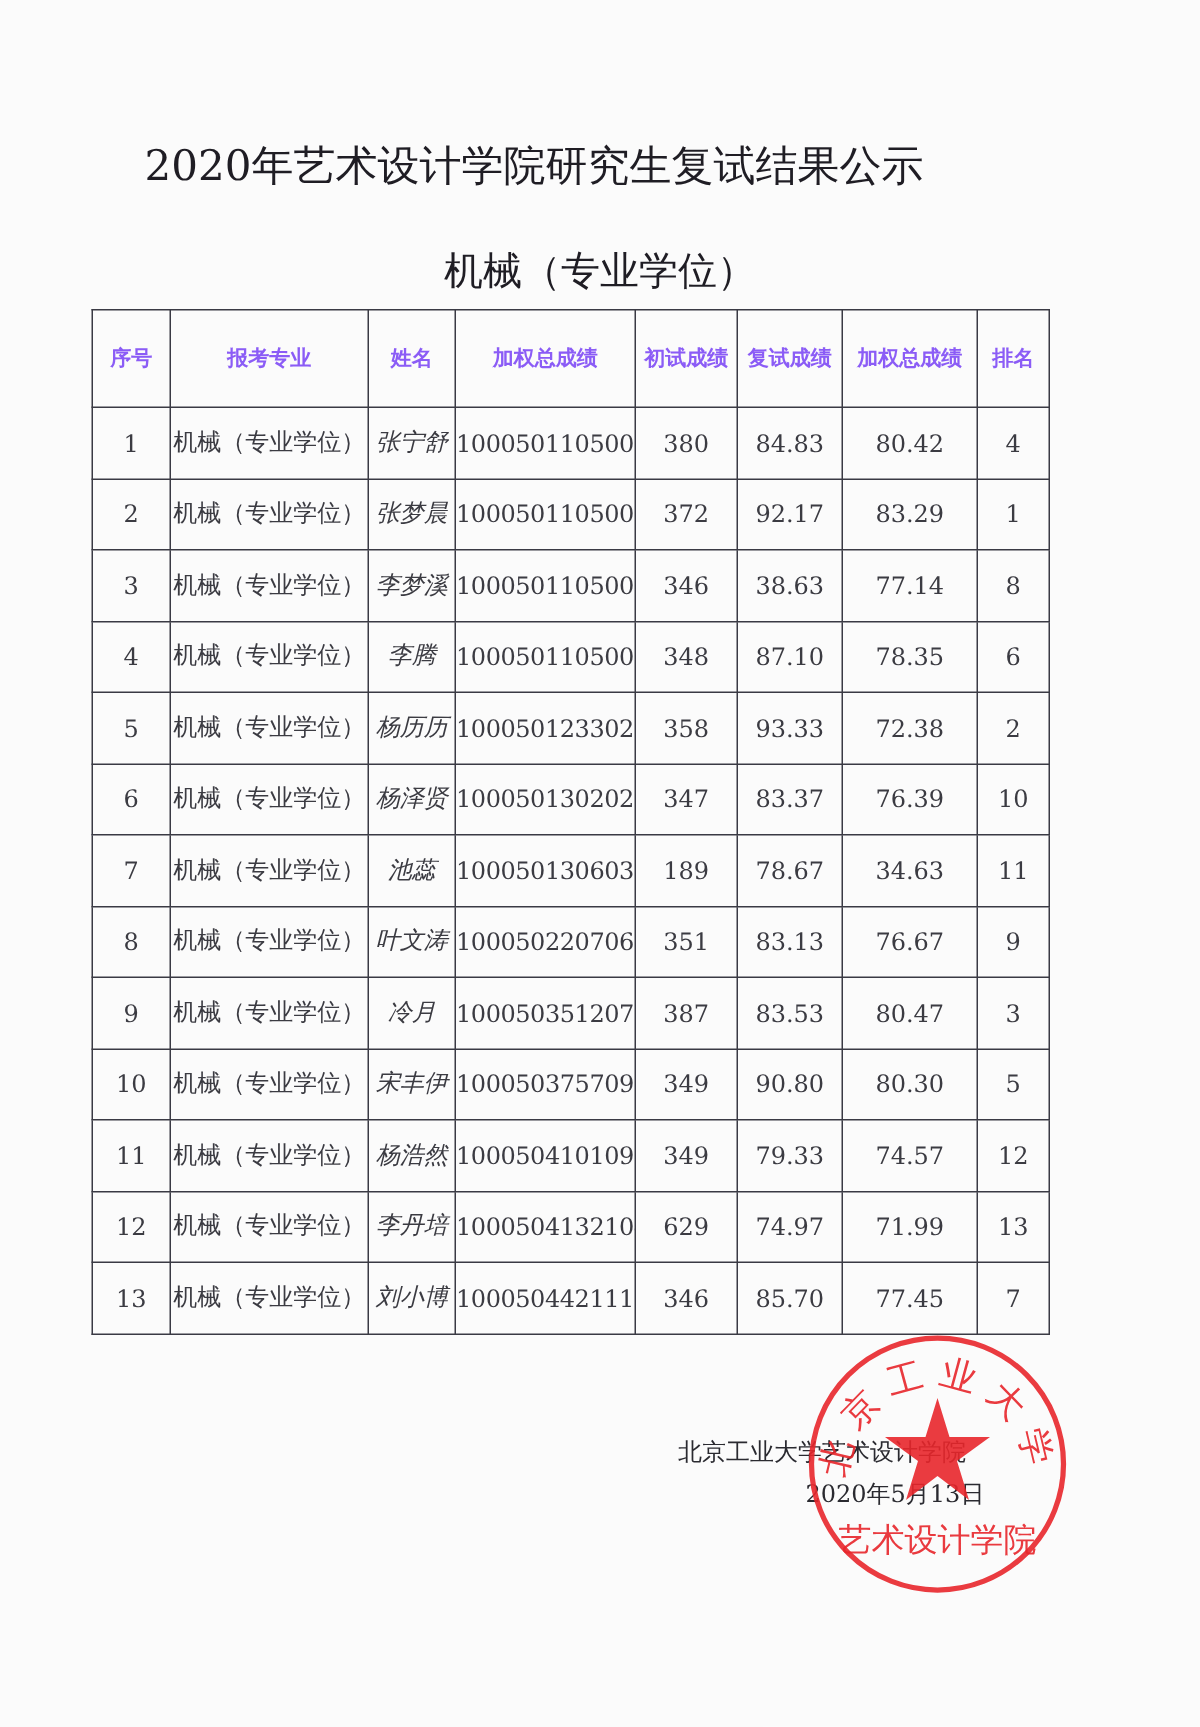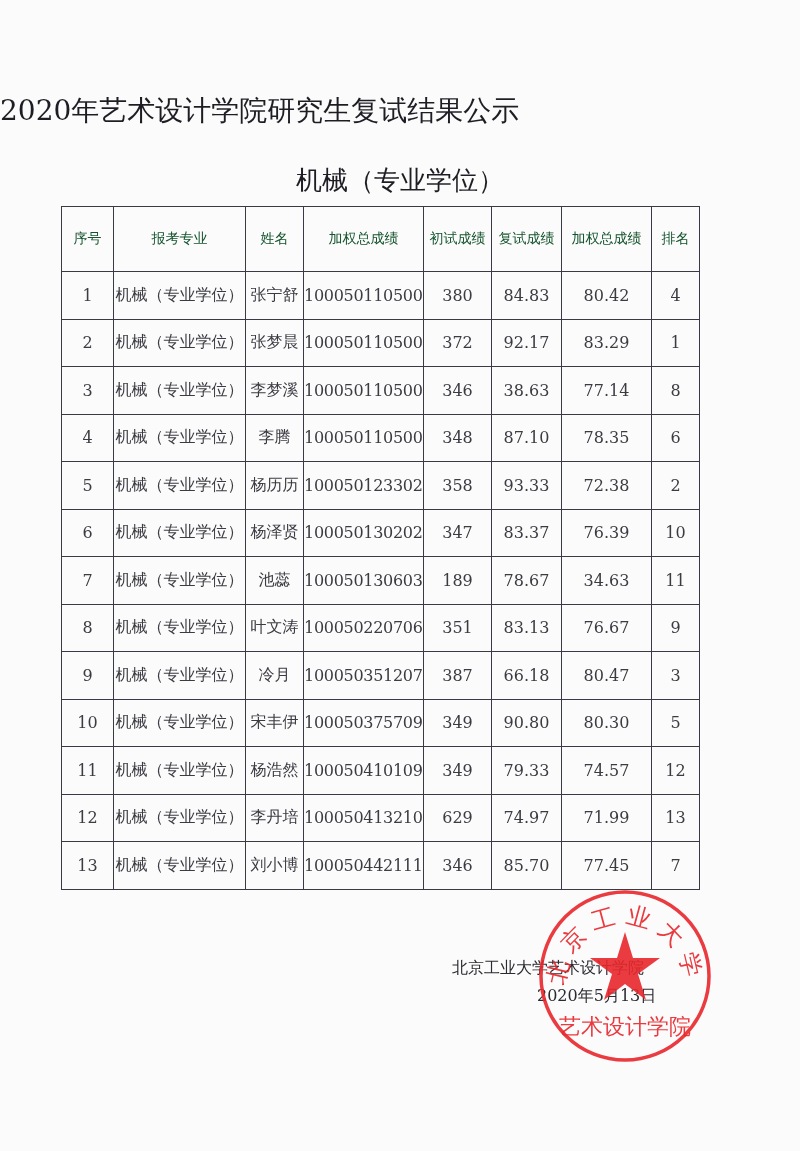--- a/index.html
+++ b/index.html
@@ -14,20 +14,21 @@
       overflow: hidden;
       font-family: "DejaVu Serif", "Liberation Serif", serif;
       color: #222226;
       background: #fbfbfb;
     }
     .page-title {
       position: absolute;
       top: 92px;
       left: 0;
       width: 712px;
+      text-align: center;
       font-size: 28px;
       letter-spacing: 0px;
       color: #1f1d24;
     }
     .subtitle {
       position: absolute;
       top: 163px;
       left: 0;
       width: 800px;
       text-align: center;
@@ -44,41 +45,42 @@
     }
     table.results th, table.results td {
       border: 1.5px solid #3a3a44;
       text-align: center;
       vertical-align: middle;
       padding: 0;
       overflow: hidden;
       white-space: nowrap;
     }
     table.results th {
-      font-weight: normal;
+      font-weight: bold;
       font-size: 14px;
       height: 64px;
-      color: #14532d;
+      color: #8b5cf6;
     }
     table.results td {
       height: 46.5px;
       font-size: 16px;
       color: #3b3b42;
     }
     td.col-major {
       font-size: 14px;
       text-align: left;
       padding-left: 2px;
       color: #55555c;
     }
     td.col-name {
       font-size: 15px;
       text-align: left;
       padding-left: 4px;
       color: #4a4a50;
+      font-style: italic;
     }
     td.col-id {
       font-size: 12.5px;
       letter-spacing: -0.3px;
       color: #4a4a50;
     }
     td.col-score, td.col-rank, td.col-index {
       font-size: 17px;
     }
     .footer-org {
@@ -213,21 +215,21 @@
       <td class="col-score">83.13</td>
       <td class="col-score">76.67</td>
       <td class="col-rank">9</td>
     </tr>
     <tr>
       <td class="col-index">9</td>
       <td class="col-major">机械（专业学位）</td>
       <td class="col-name">冷月</td>
       <td class="col-id">100050351207763</td>
       <td class="col-score">387</td>
-      <td class="col-score">66.18</td>
+      <td class="col-score">83.53</td>
       <td class="col-score">80.47</td>
       <td class="col-rank">3</td>
     </tr>
     <tr>
       <td class="col-index">10</td>
       <td class="col-major">机械（专业学位）</td>
       <td class="col-name">宋丰伊</td>
       <td class="col-id">100050375709601</td>
       <td class="col-score">349</td>
       <td class="col-score">90.80</td>

